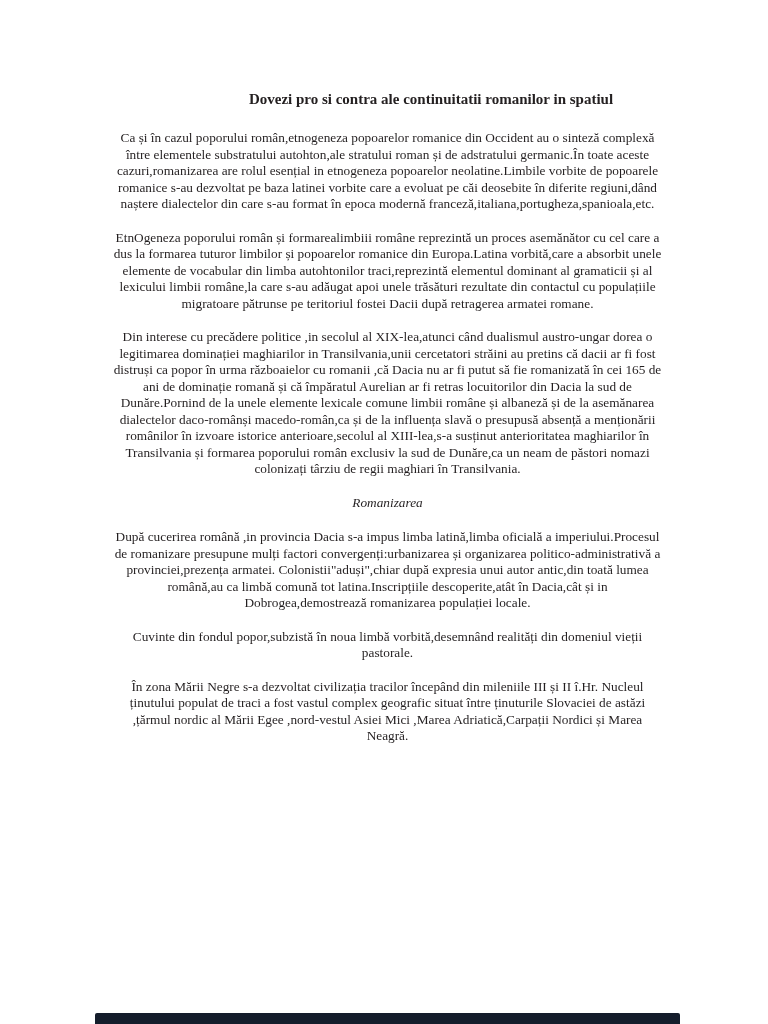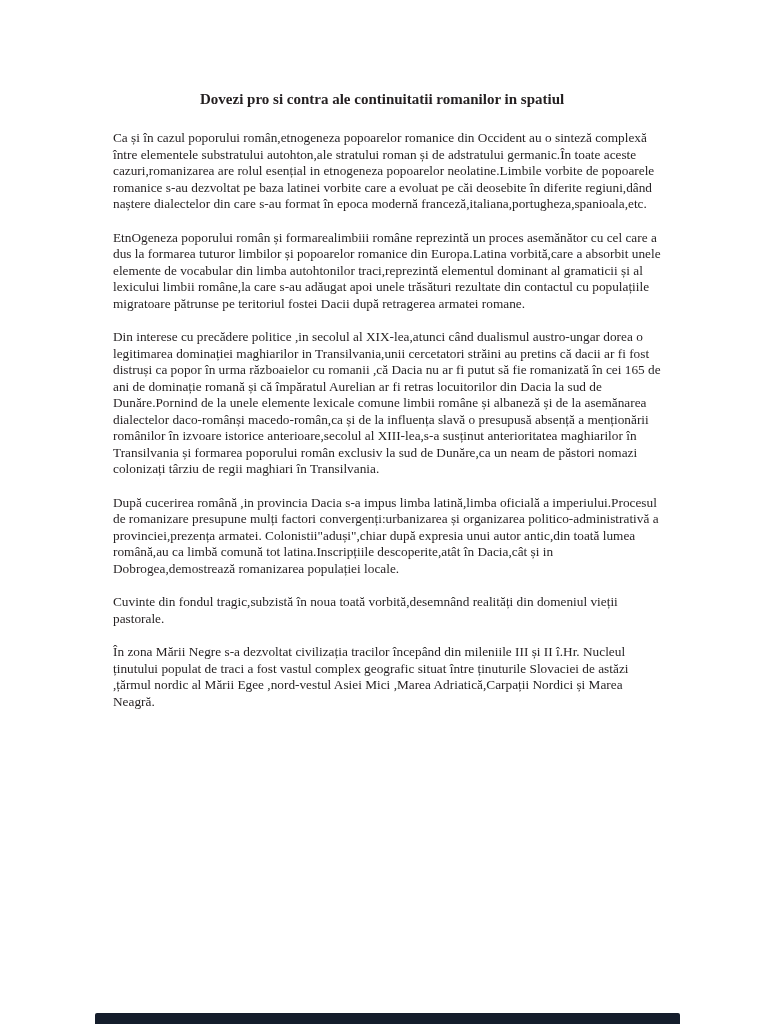--- a/index.html
+++ b/index.html
@@ -16,21 +16,21 @@
     overflow: hidden;
   }
   .content {
     position: absolute;
     left: 113px;
     top: 90px;
     width: 549px;
     color: #231f20;
     font-size: 13.3px;
     line-height: 16.5px;
-    text-align: left;
+    text-align: center;
   }
   .title {
     font-size: 15px;
     font-weight: bold;
     line-height: 19px;
     margin-left: 87px;
     margin-bottom: 21px;
     color: #231f20;
   }
   .title-line { display: block; }
@@ -65,24 +65,25 @@
     <h1 class="title">
       <span class="title-line">Dovezi pro si contra ale continuitatii romanilor in spatiul</span>
     </h1>
 
     <p class="para">Ca și în cazul poporului român,etnogeneza popoarelor romanice din Occident au o sinteză complexă între elementele substratului autohton,ale stratului roman și de adstratului germanic.În toate aceste cazuri,romanizarea are rolul esențial in etnogeneza popoarelor neolatine.Limbile vorbite de popoarele romanice s-au dezvoltat pe baza latinei vorbite care a evoluat pe căi deosebite în diferite regiuni,dând naștere dialectelor din care s-au format în epoca modernă franceză,italiana,portugheza,spanioala,etc.</p>
 
     <p class="para">EtnOgeneza poporului român și formarealimbiii române reprezintă un proces asemănător cu cel care a dus la formarea tuturor limbilor și popoarelor romanice din Europa.Latina vorbită,care a absorbit unele elemente de vocabular din limba autohtonilor traci,reprezintă elementul dominant al gramaticii și al lexicului limbii române,la care s-au adăugat apoi unele trăsături rezultate din contactul cu populațiile migratoare pătrunse pe teritoriul fostei Dacii după retragerea armatei romane.</p>
 
     <p class="para">Din interese cu precădere politice ,in secolul al XIX-lea,atunci când dualismul austro-ungar dorea o legitimarea dominației maghiarilor in Transilvania,unii cercetatori străini au pretins că dacii ar fi fost distruși ca popor în urma războaielor cu romanii ,că Dacia nu ar fi putut să fie romanizată în cei 165 de ani de dominație romană și că împăratul Aurelian ar fi retras locuitorilor din Dacia la sud de Dunăre.Pornind de la unele elemente lexicale comune limbii române și albaneză și de la asemănarea dialectelor daco-românși macedo-român,ca și de la influența slavă o presupusă absență a menționării românilor în izvoare istorice anterioare,secolul al XIII-lea,s-a susținut anterioritatea maghiarilor în Transilvania și formarea poporului român exclusiv la sud de Dunăre,ca un neam de păstori nomazi colonizați târziu de regii maghiari în Transilvania.</p>
 
+    <h2 class="section-heading">Romanizarea</h2>
 
     <p class="para">După cucerirea română ,in provincia Dacia s-a impus limba latină,limba oficială a imperiului.Procesul de romanizare presupune mulți factori convergenți:urbanizarea și organizarea politico-administrativă a provinciei,prezența armatei. Colonistii"aduși",chiar după expresia unui autor antic,din toată lumea română,au ca limbă comună tot latina.Inscripțiile descoperite,atât în Dacia,cât și in Dobrogea,demostrează romanizarea populației locale.</p>
 
-    <p class="para">Cuvinte din fondul tragic,subzistă în noua toată vorbită,desemnând realități din domeniul vieții pastorale.</p>
+    <p class="para">Cuvinte din fondul popor,subzistă în noua limbă vorbită,desemnând realități din domeniul vieții pastorale.</p>
 
 
 
     <p class="para">În zona Mării Negre s-a dezvoltat civilizația tracilor începând din mileniile III și II î.Hr. Nucleul ținutului populat de traci a fost vastul complex geografic situat între ținuturile Slovaciei de astăzi ,țărmul nordic al Mării Egee ,nord-vestul Asiei Mici ,Marea Adriatică,Carpații Nordici și Marea Neagră.</p>
 
   </div>
 
   <div class="footer-bar"></div>
 </div>
 

